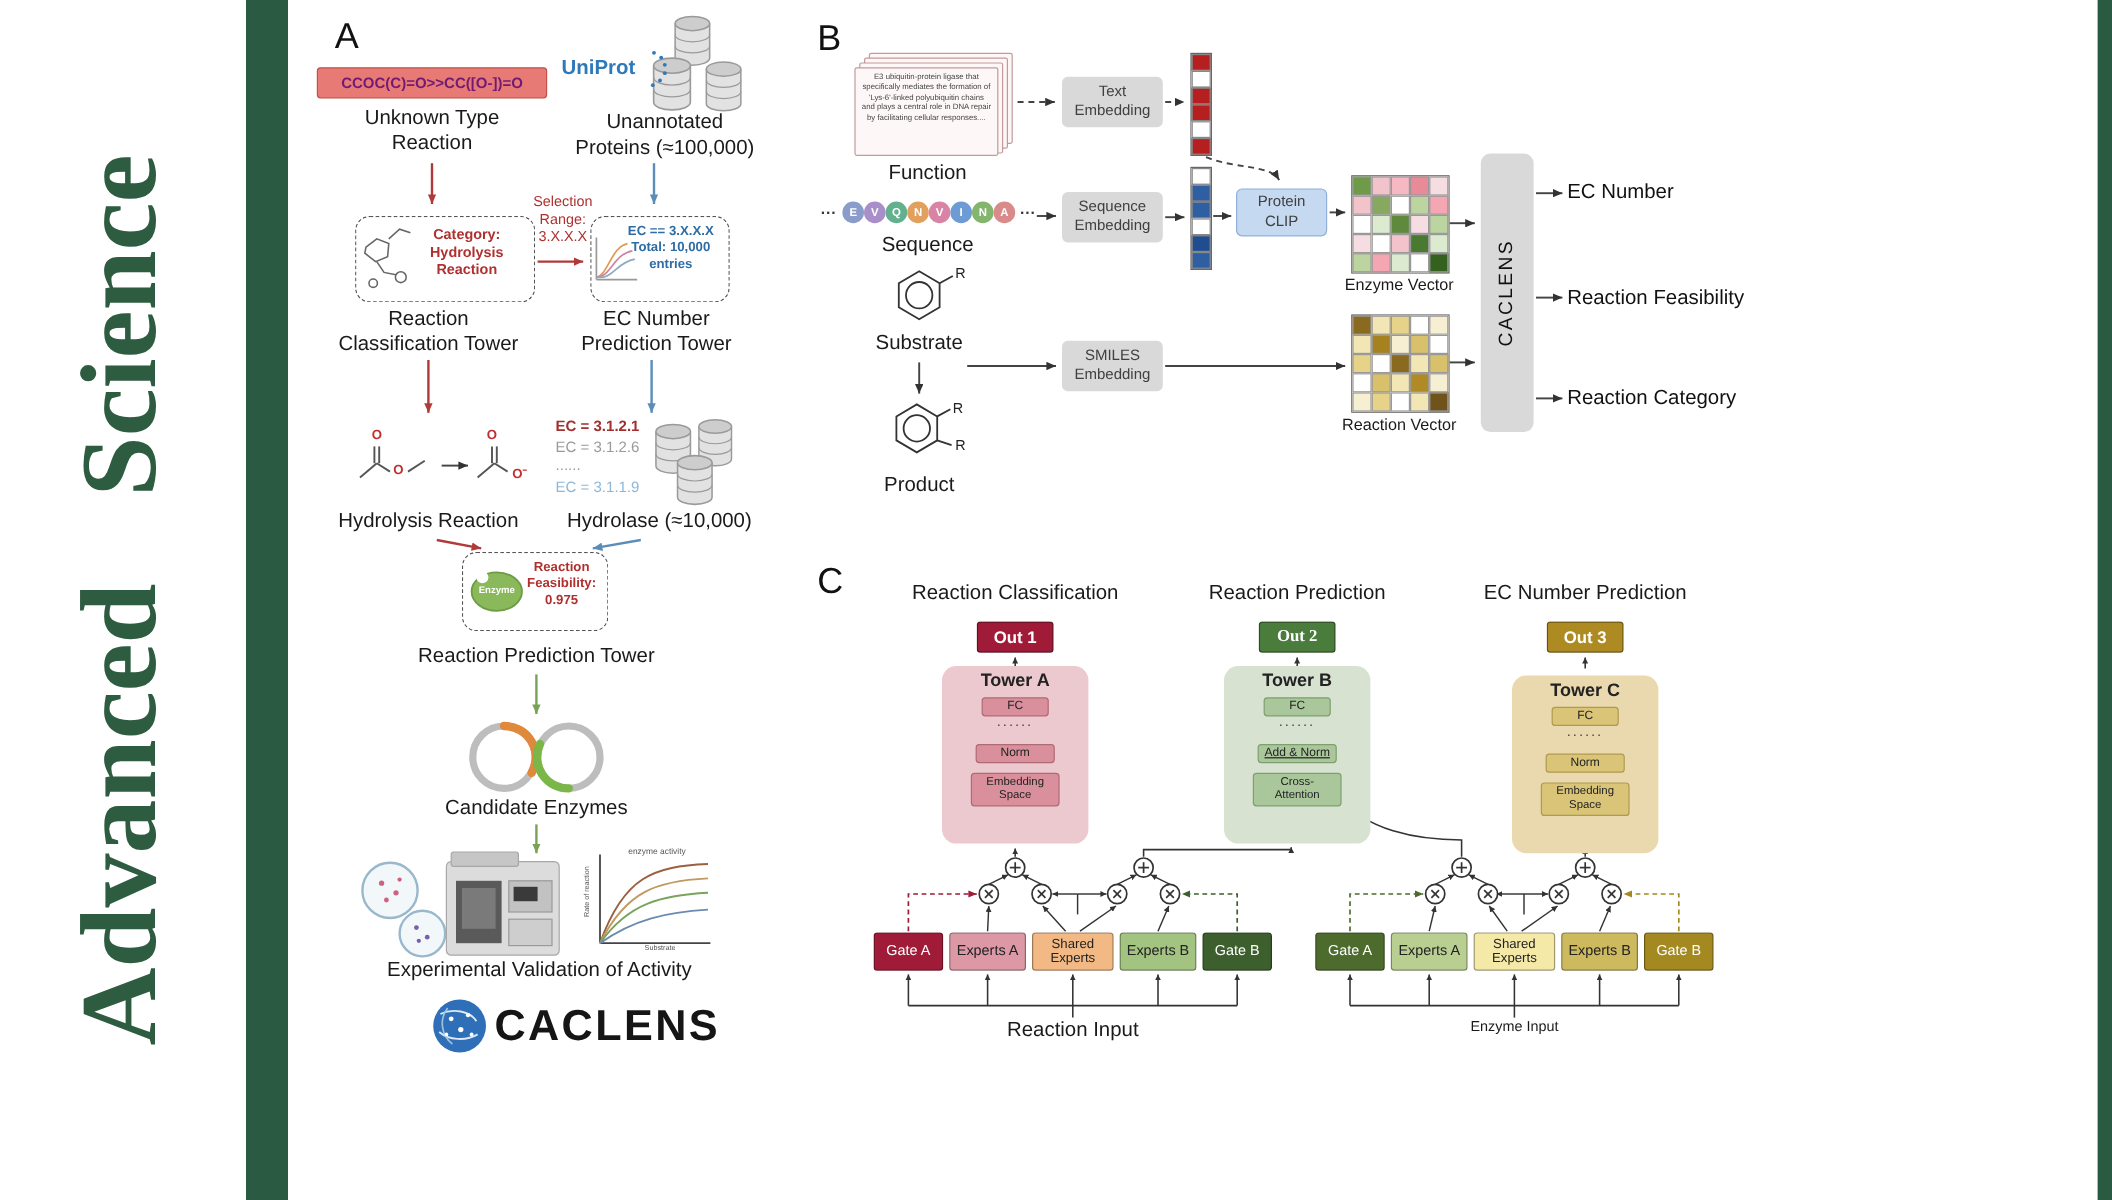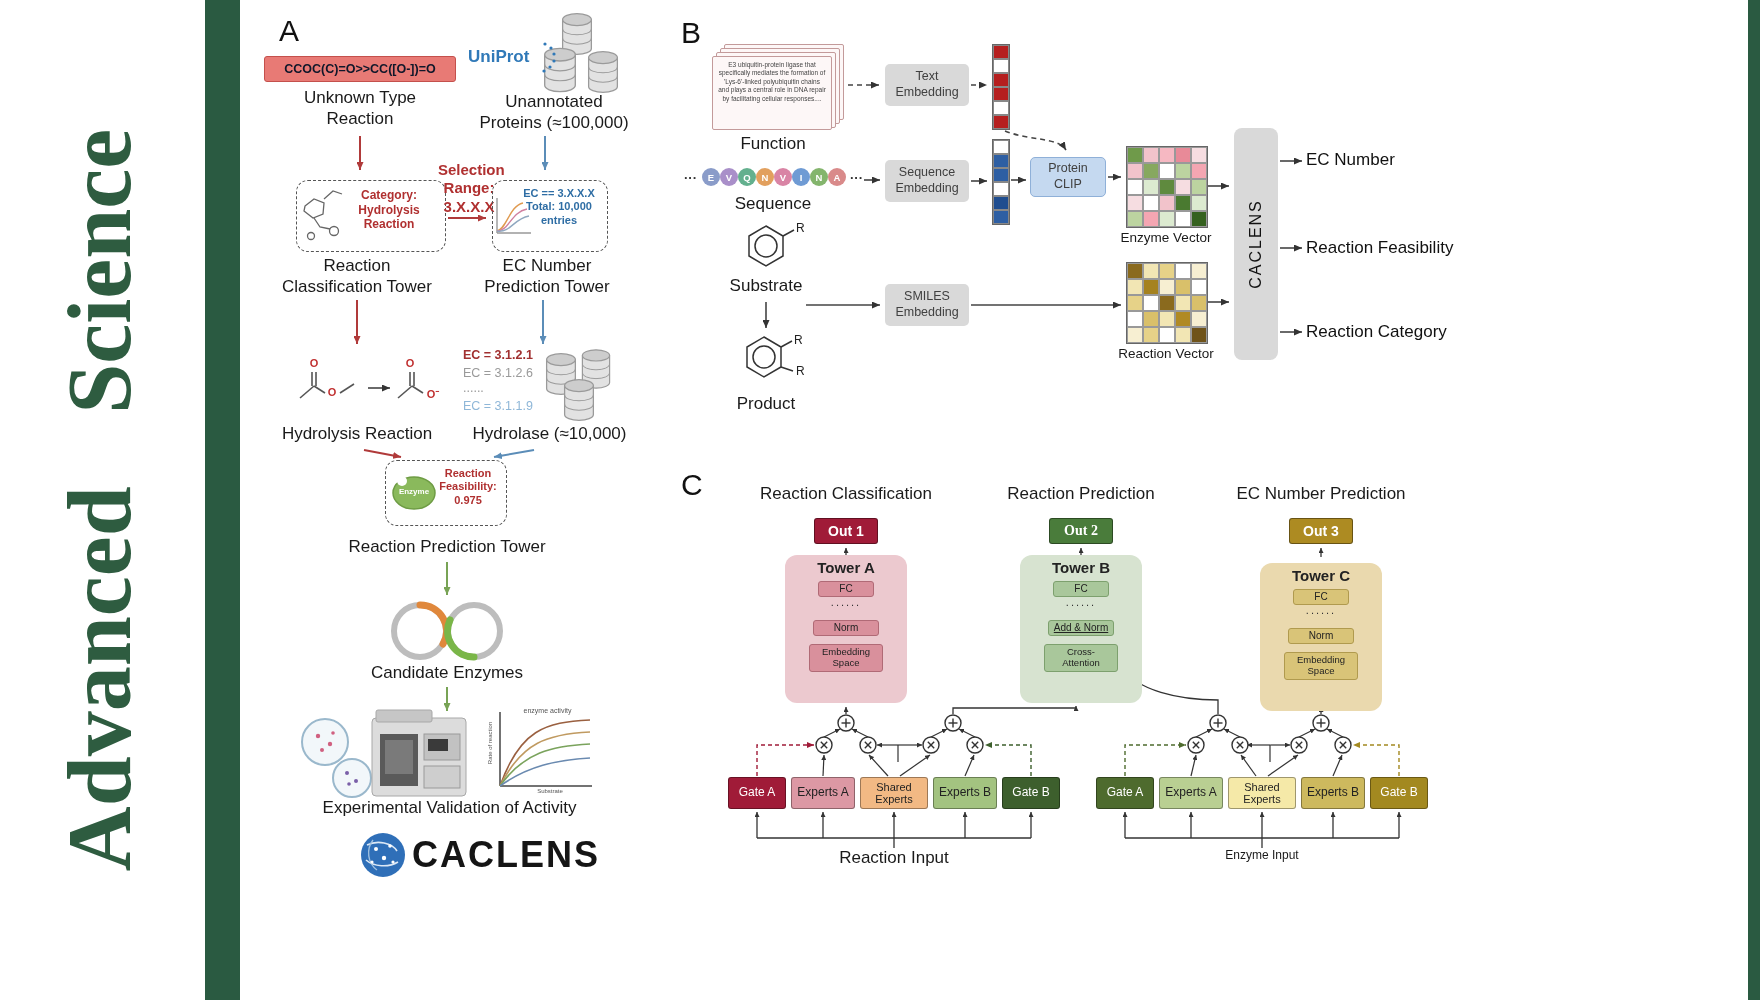--- a/index.html
+++ b/index.html
@@ -355,32 +355,32 @@
     <line x1="1125" y1="838" x2="1125" y2="812" marker-end="url(#mk-ks)"></line>
       <line x1="1191" y1="838" x2="1191" y2="812" marker-end="url(#mk-ks)"></line>
     <line x1="1262" y1="838" x2="1262" y2="812" marker-end="url(#mk-ks)"></line>
       <line x1="1333" y1="838" x2="1333" y2="812" marker-end="url(#mk-ks)"></line>
     <line x1="1399" y1="838" x2="1399" y2="812" marker-end="url(#mk-ks)"></line>
     <line x1="1262" y1="848" x2="1262" y2="838"></line>
   </g>
 </svg>
 
 <div class="panel-letter" style="left:279px;top:14px">A</div>
-<div class="abs" style="left:264px;top:56px;width:192px;height:26px;background:#e87a75;border:1px solid #c4504c;border-radius:3px;display:flex;align-items:center;justify-content:center;font-size:12.5px;font-weight:700;color:#0f172a">CCOC(C)=O&gt;&gt;CC([O-])=O</div>
+<div class="abs" style="left:264px;top:56px;width:192px;height:26px;background:#e87a75;border:1px solid #c4504c;border-radius:3px;display:flex;align-items:center;justify-content:center;font-size:12.5px;font-weight:700;color:#701a75">CCOC(C)=O&gt;&gt;CC([O-])=O</div>
 <div class="lbl" style="left:266px;top:88px;width:188px;font-size:17px">Unknown Type
 Reaction</div>
 <div class="abs" style="left:468px;top:47px;width:74px;font-size:17px;font-weight:700;color:#3079b8">UniProt</div>
 <div class="lbl" style="left:458px;top:92px;width:192px;font-size:17px">Unannotated
 Proteins (≈100,000)</div>
 
 <div class="dashed-box" style="left:296px;top:180px;width:150px;height:72px"></div>
 <div class="lbl" style="left:336px;top:188px;width:106px;font-size:12px;font-weight:700;color:#b03030">Category:
 Hydrolysis
 Reaction</div>
-<div class="lbl" style="left:438px;top:161px;width:62px;font-size:15px;font-weight:700;color:#b03030">Selection
+<div class="lbl" style="left:438px;top:161px;width:62px;font-size:12px;font-weight:400;color:#b03030">Selection
 Range:
 3.X.X.X</div>
 <div class="dashed-box" style="left:492px;top:180px;width:116px;height:72px"></div>
 <div class="lbl" style="left:514px;top:187px;width:90px;font-size:11px;font-weight:700;color:#2e6da4">EC == 3.X.X.X
 Total: 10,000
 entries</div>
 
 <div class="lbl" style="left:267px;top:256px;width:180px;font-size:17px">Reaction
 Classification Tower</div>
 <div class="lbl" style="left:457px;top:256px;width:180px;font-size:17px">EC Number

